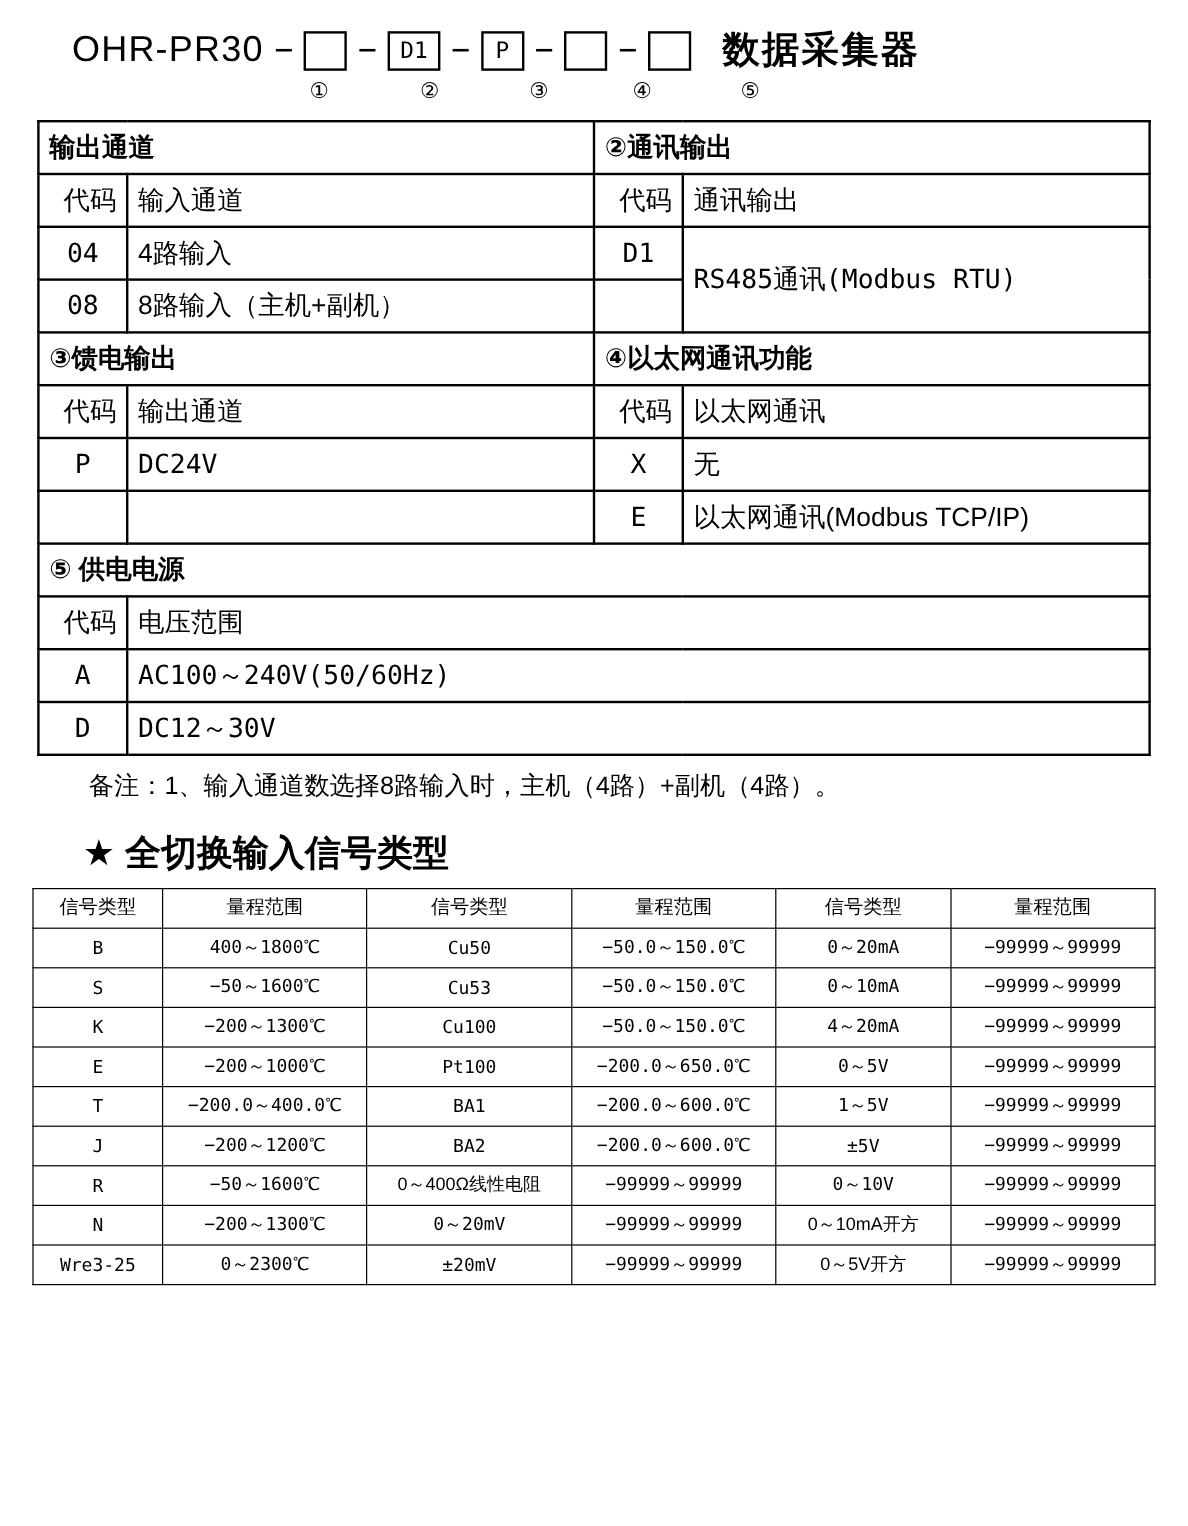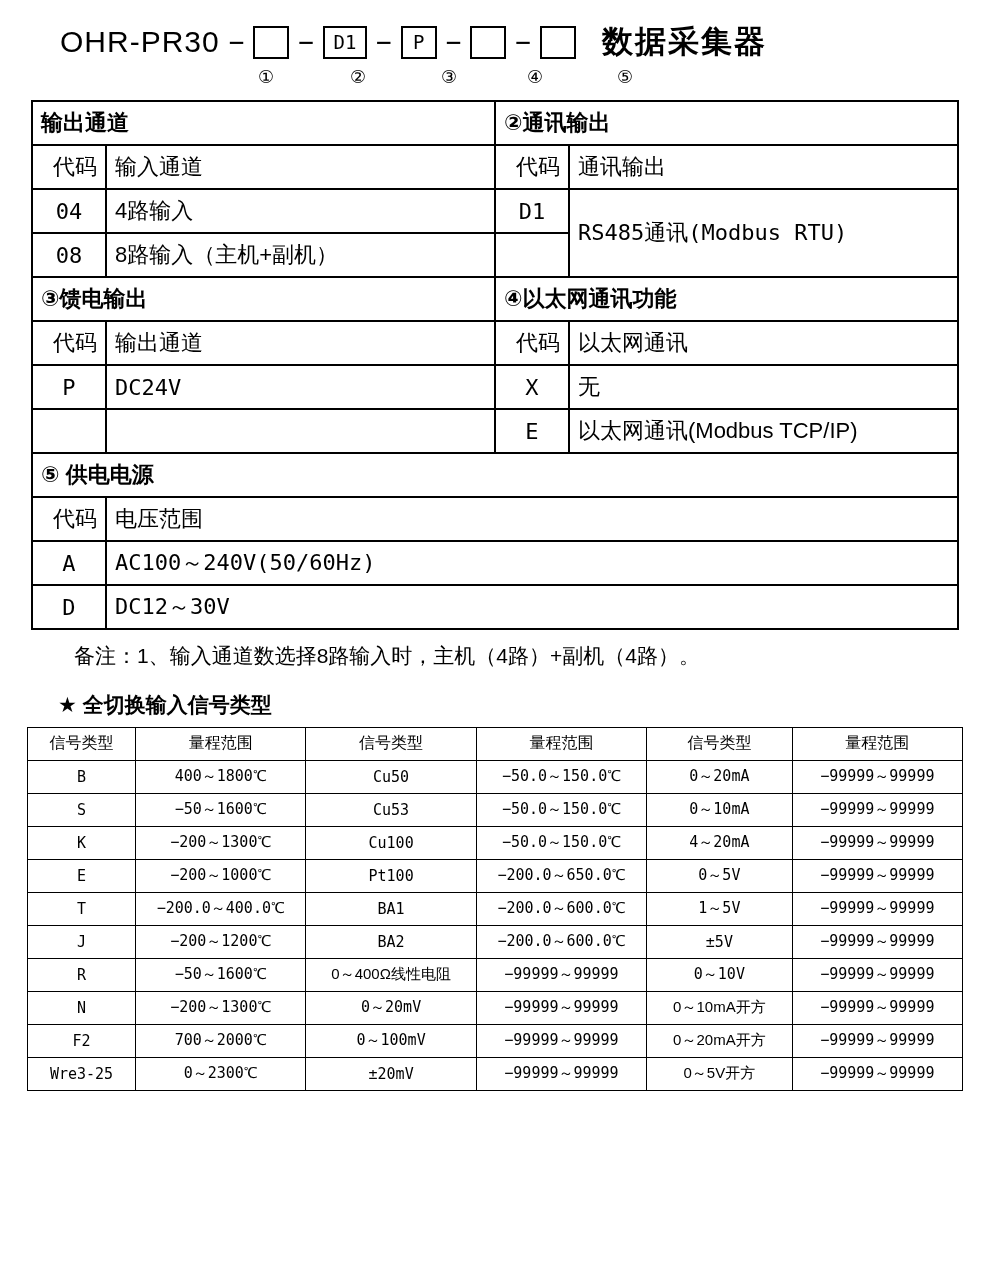--- a/index.html
+++ b/index.html
@@ -113,23 +113,23 @@
   .notes {
     margin: 10px 0 0 0;
     padding-left: 74px;
     font-size: 21px;
     line-height: 1.55;
   }
   .notes .n2 { padding-left: 40px; }
 
   
   .star-head {
-    margin: 18px 0 8px 0;
+    margin: 18px 0 8px 11px;
     padding-left: 58px;
-    font-size: 21px;
+    font-size: 30px;
     font-weight: 700;
   }
 
   
   table.signal {
     border-collapse: collapse;
     margin: 0 auto;
     width: 936px;
     table-layout: fixed;
   }
@@ -335,28 +335,20 @@
       </tr>
       <tr>
         <td>N</td>
         <td>−200～1300℃</td>
         <td>0～20mV</td>
         <td>−99999～99999</td>
         <td class="cnrange">0～10mA开方</td>
         <td>−99999～99999</td>
       </tr>
       <tr>
-        <td>F2</td>
-        <td>700～2000℃</td>
-        <td>0～100mV</td>
-        <td>−99999～99999</td>
-        <td class="cnrange">0～20mA开方</td>
-        <td>−99999～99999</td>
-      </tr>
-      <tr>
         <td>Wre3-25</td>
         <td>0～2300℃</td>
         <td>±20mV</td>
         <td>−99999～99999</td>
         <td class="cnrange">0～5V开方</td>
         <td>−99999～99999</td>
       </tr>
     </tbody>
   </table>
 

